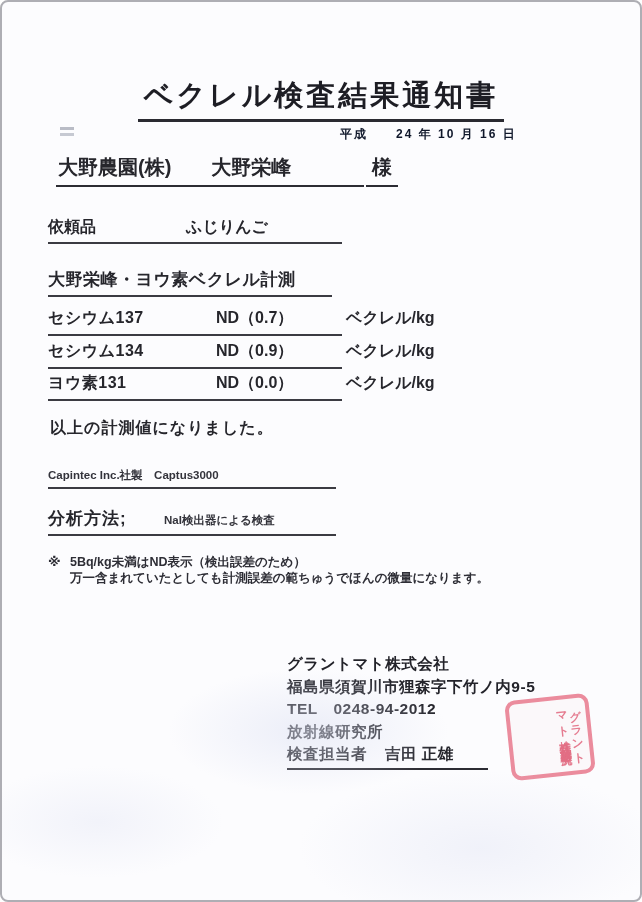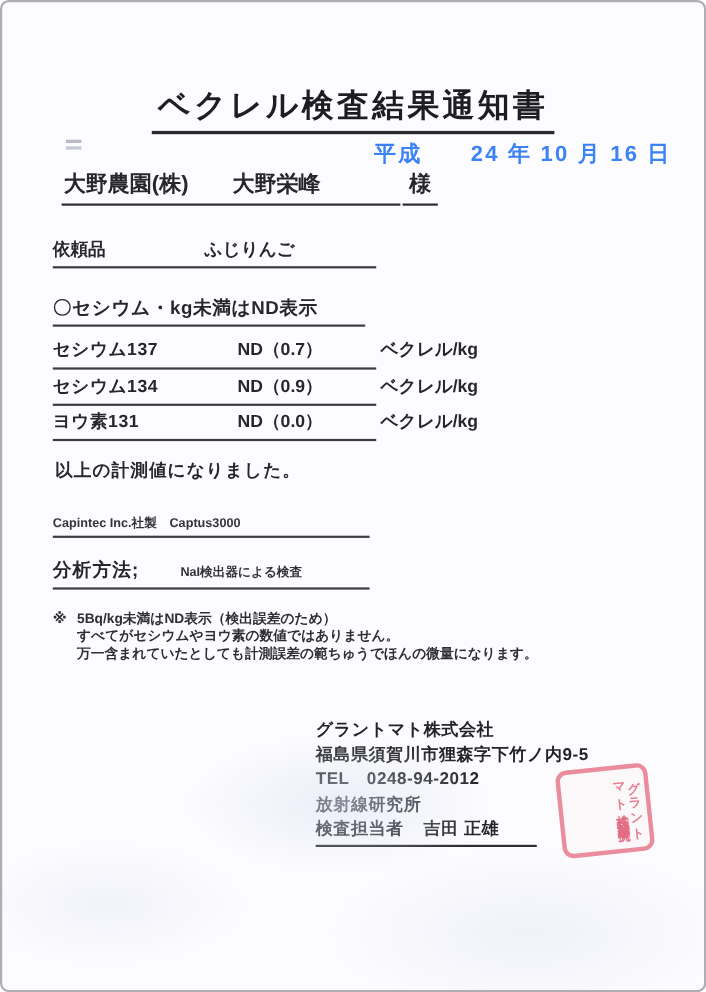--- a/index.html
+++ b/index.html
@@ -24,21 +24,21 @@
       radial-gradient(ellipse 180px 80px at 15% 70%, rgba(226,229,244,.4), transparent 70%);
     pointer-events:none;
   }
   .abs{position:absolute;}
 
   .title-wrap{top:74px;left:0;width:100%;text-align:center;}
   .title{
     display:inline-block;font-size:29px;font-weight:bold;letter-spacing:3px;
     color:#1d1d24;border-bottom:3px solid #2a2a31;padding:0 6px 3px 6px;
   }
-  .date-line{top:124px;left:338px;font-size:20px;font-weight:bold;letter-spacing:2px;color:#3b82f6;}
+  .date-line{top:124px;left:338px;font-size:12px;font-weight:bold;letter-spacing:2px;color:#0f172a;}
 
   .addressee{top:152px;left:54px;font-size:20px;font-weight:bold;}
   .addressee .name{display:inline-block;border-bottom:2.5px solid #2c2c33;padding:0 26px 4px 2px;min-width:280px;}
   .addressee .honorific{display:inline-block;margin-left:2px;border-bottom:2.5px solid #2c2c33;padding:0 6px 4px 6px;}
 
   .sample-row{top:215px;left:46px;width:294px;font-size:16px;font-weight:bold;}
   .sample-row .inner{display:flex;align-items:baseline;border-bottom:2px solid #3b3b42;padding-bottom:4px;}
   .sample-row .label{width:138px;}
   .section-head{top:266px;left:46px;width:284px;font-size:17px;font-weight:bold;
     border-bottom:2px solid #3b3b42;padding-bottom:4px;letter-spacing:.5px;}
@@ -99,21 +99,21 @@
     <span class="name">大野農園(株)　　大野栄峰</span><span class="honorific">様</span>
   </div>
 
   <div class="abs sample-row">
     <div class="inner">
       <span class="label">依頼品</span>
       <span class="value">ふじりんご</span>
     </div>
   </div>
 
-  <div class="abs section-head">〇セシウム・kg未満はND表示</div>
+  <div class="abs section-head">大野栄峰・ヨウ素ベクレル計測</div>
 
   <div class="abs result-row row0">
     <div class="inner">
       <span class="isotope">セシウム137</span>
       <span class="value">ND（0.7）</span>
     </div>
     <span class="unit">ベクレル/kg</span>
   </div>
 
   <div class="abs result-row row1">
@@ -144,21 +144,20 @@
     <div class="inner">
       <span class="label">分析方法;</span>
       <span class="value">NaI検出器による検査</span>
     </div>
   </div>
 
   <div class="abs note">
     <div class="mark">※</div>
     <div class="lines">
       <div>5Bq/kg未満はND表示（検出誤差のため）</div>
-      <div>すべてがセシウムやヨウ素の数値ではありません。</div>
       <div>万一含まれていたとしても計測誤差の範ちゅうでほんの微量になります。</div>
     </div>
   </div>
 
   <div class="abs footer">
     <div>グラントマト株式会社</div>
     <div>福島県須賀川市狸森字下竹ノ内9-5</div>
     <div>TEL　0248-94-2012</div>
     <div>放射線研究所</div>
     <div class="inspector-line">

